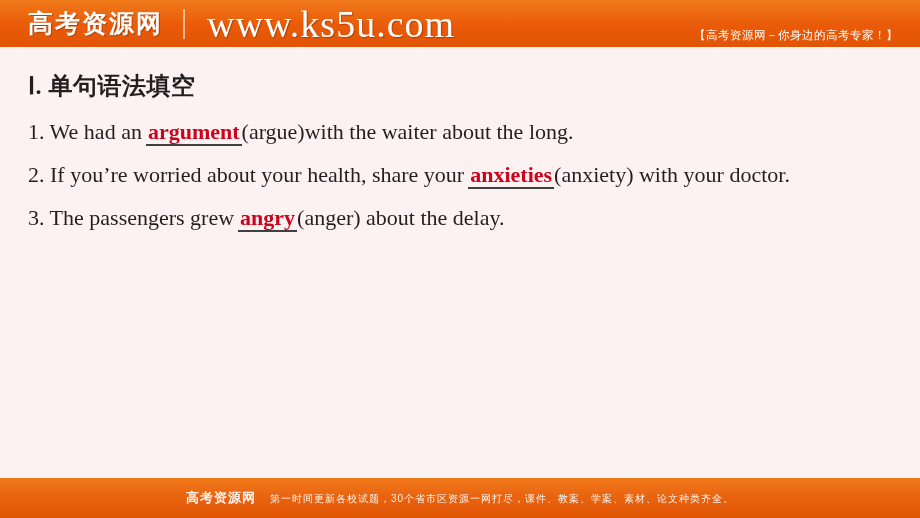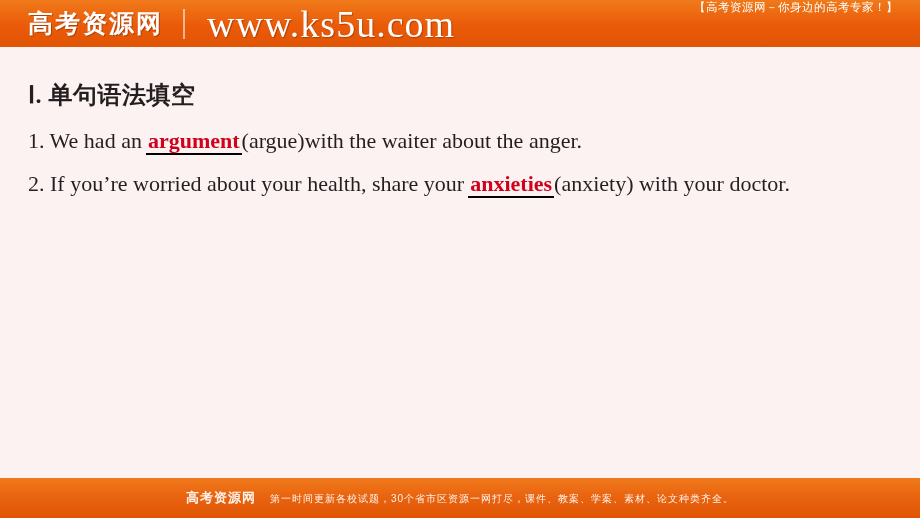--- a/index.html
+++ b/index.html
@@ -48,32 +48,32 @@
     color: #ffffff;
     font-family: "Liberation Serif", serif;
     font-weight: normal;
     font-size: 38px;
     letter-spacing: 1px;
     text-shadow: 1px 1px 1px rgba(140,50,0,.6);
   }
   .banner-tag {
     position: absolute;
     right: 22px;
-    top: 0;
+    top: 28px;
     color: #ffffff;
     font-family: "Liberation Sans", sans-serif;
     font-size: 11.5px;
     letter-spacing: .5px;
     white-space: nowrap;
   }
 
   
   .content {
     position: absolute;
-    top: 47px;
+    top: 38px;
     left: 0;
     width: 920px;
     height: 320px;
   }
   .section-title {
     position: absolute;
     left: 28px;
     top: 32px;
     font-size: 24px;
     font-weight: bold;
@@ -90,21 +90,21 @@
   .q-item {
     font-size: 22px;
     color: #231f20;
     line-height: 43px;
     font-family: "Liberation Serif", serif;
     white-space: normal;
   }
   .ans {
     color: #d0021b;
     font-weight: bold;
-    border-bottom: 2px solid #000000;
+    border-bottom: 2px solid #404040;
     padding: 0 2px;
   }
   .ans-spaced {
     margin-left: 4px;
   }
 
   
   .footer {
     position: absolute;
     left: 0;
@@ -147,27 +147,30 @@
   <div class="banner-url">www.ks5u.com</div>
   <div class="banner-tag">【高考资源网－你身边的高考专家！】</div>
 </div>
 
 <div class="content">
   <div class="section-title">Ⅰ. 单句语法填空</div>
 
   <div class="q-list">
 
     <div class="q-item">
-      <span>1.</span><span> We had an</span><span class="ans ans-spaced">argument</span><span>(argue)with the waiter about the anger.</span>
+      <span>1.</span><span> We had an</span><span class="ans ans-spaced">argument</span><span>(argue)with the waiter about the long.</span>
     </div>
 
     <div class="q-item">
       <span>2.</span><span> If you’re worried about your health, share your</span><span class="ans ans-spaced">anxieties</span><span>(anxiety) with your doctor.</span>
     </div>
 
+    <div class="q-item">
+      <span>3.</span><span> The passengers grew</span><span class="ans ans-spaced">angry</span><span>(anger) about the delay.</span>
+    </div>
 
 
 
   </div>
 </div>
 
 <div class="footer">
   <div class="footer-inner">
     <span class="footer-logo">高考资源网</span>
     <span class="footer-text">第一时间更新各校试题，30个省市区资源一网打尽，课件、教案、学案、素材、论文种类齐全。</span>

